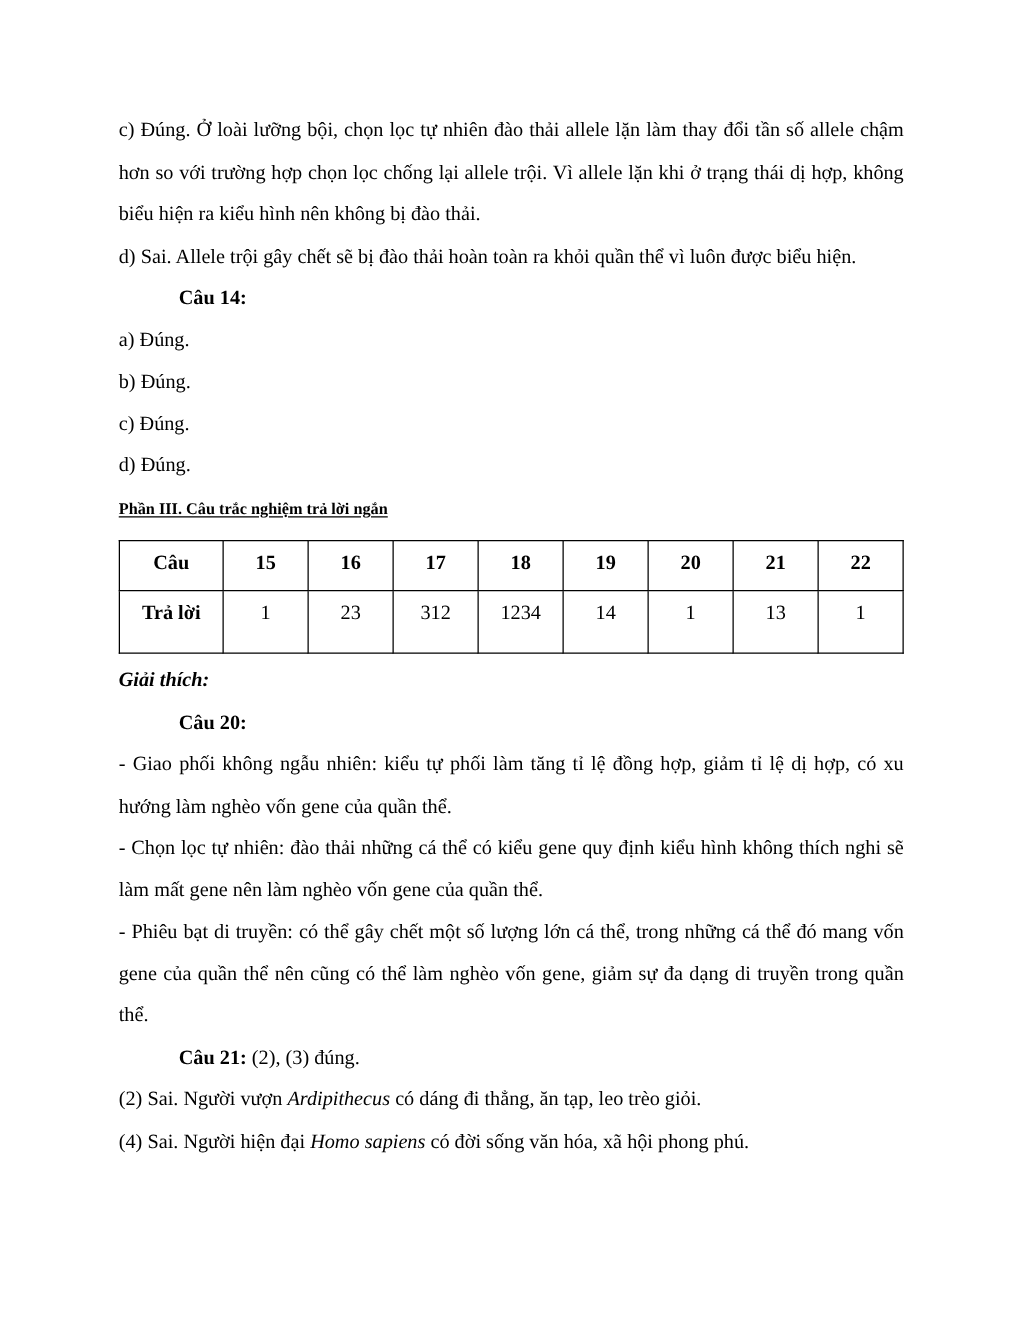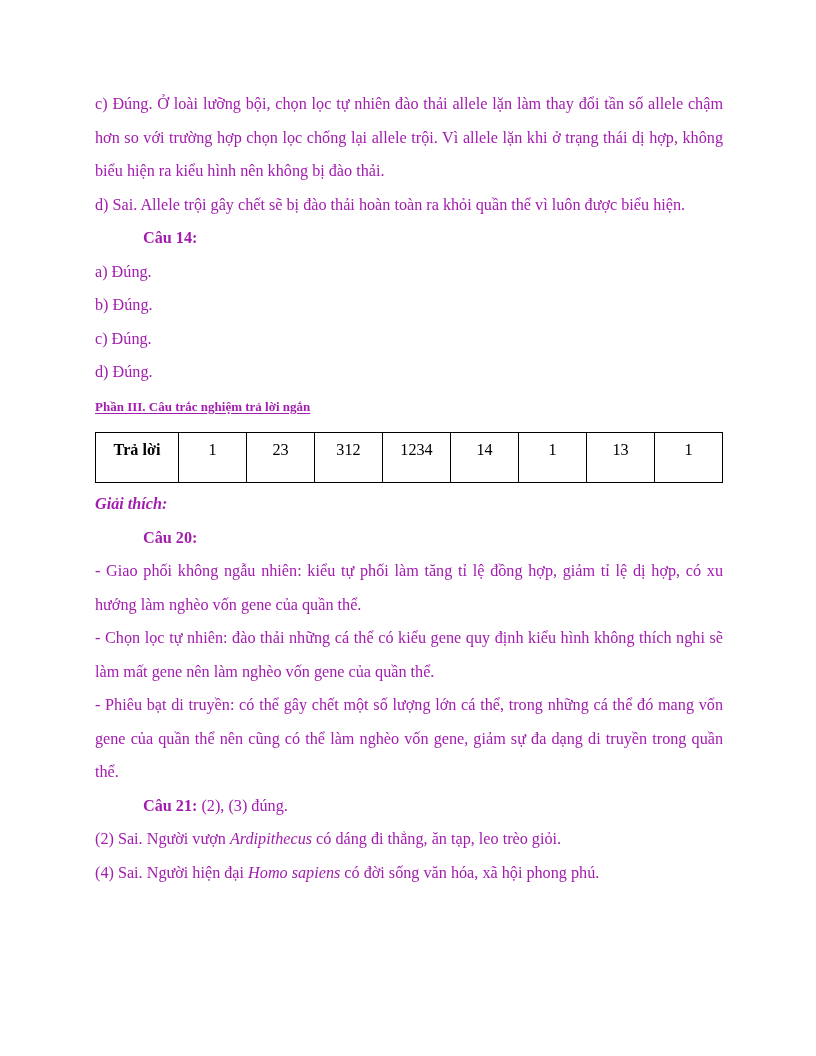--- a/index.html
+++ b/index.html
@@ -23,21 +23,21 @@
     top: 88px;
     width: 628px;
   }
 
   p.para {
     margin: 0 0 0 0;
     font-size: 16.2px;
     line-height: 33.5px;
     text-align: justify;
     text-justify: inter-word;
-    color: #a21caf;
+    color: #000000;
   }
   p.para.nojust {
     text-align: left;
   }
   .b { font-weight: bold; margin-left: 48px; }
   .i { font-style: italic; }
   .bi { font-weight: bold; font-style: italic; }
 
   .heading-underline {
     font-weight: bold;
@@ -99,20 +99,31 @@
     <p class="para nojust">c) Đúng.</p>
     <p class="para nojust">d) Đúng.</p>
 
     <p class="para nojust">
       <span class="heading-underline">Phần III. Câu trắc nghiệm trả lời ngắn</span>
     </p>
 
     <div class="table-wrap">
       <table class="answers">
         <tbody>
+          <tr class="header-row">
+            <td class="label-cell">Câu</td>
+            <td>15</td>
+            <td>16</td>
+            <td>17</td>
+            <td>18</td>
+            <td>19</td>
+            <td>20</td>
+            <td>21</td>
+            <td>22</td>
+          </tr>
           <tr class="data-row">
             <td class="label-cell">Trả lời</td>
             <td class="val-cell">1</td>
             <td class="val-cell">23</td>
             <td class="val-cell">312</td>
             <td class="val-cell">1234</td>
             <td class="val-cell">14</td>
             <td class="val-cell">1</td>
             <td class="val-cell">13</td>
             <td class="val-cell">1</td>

